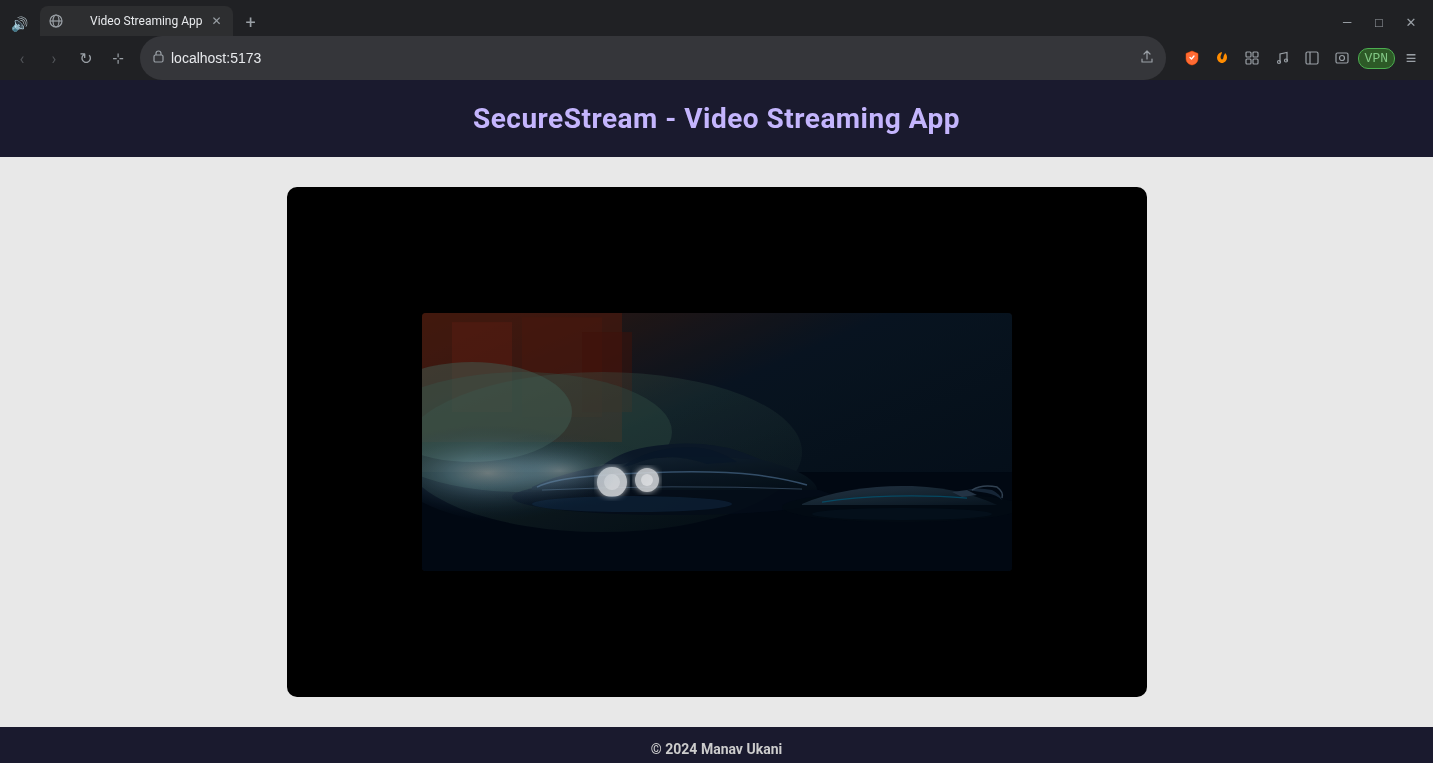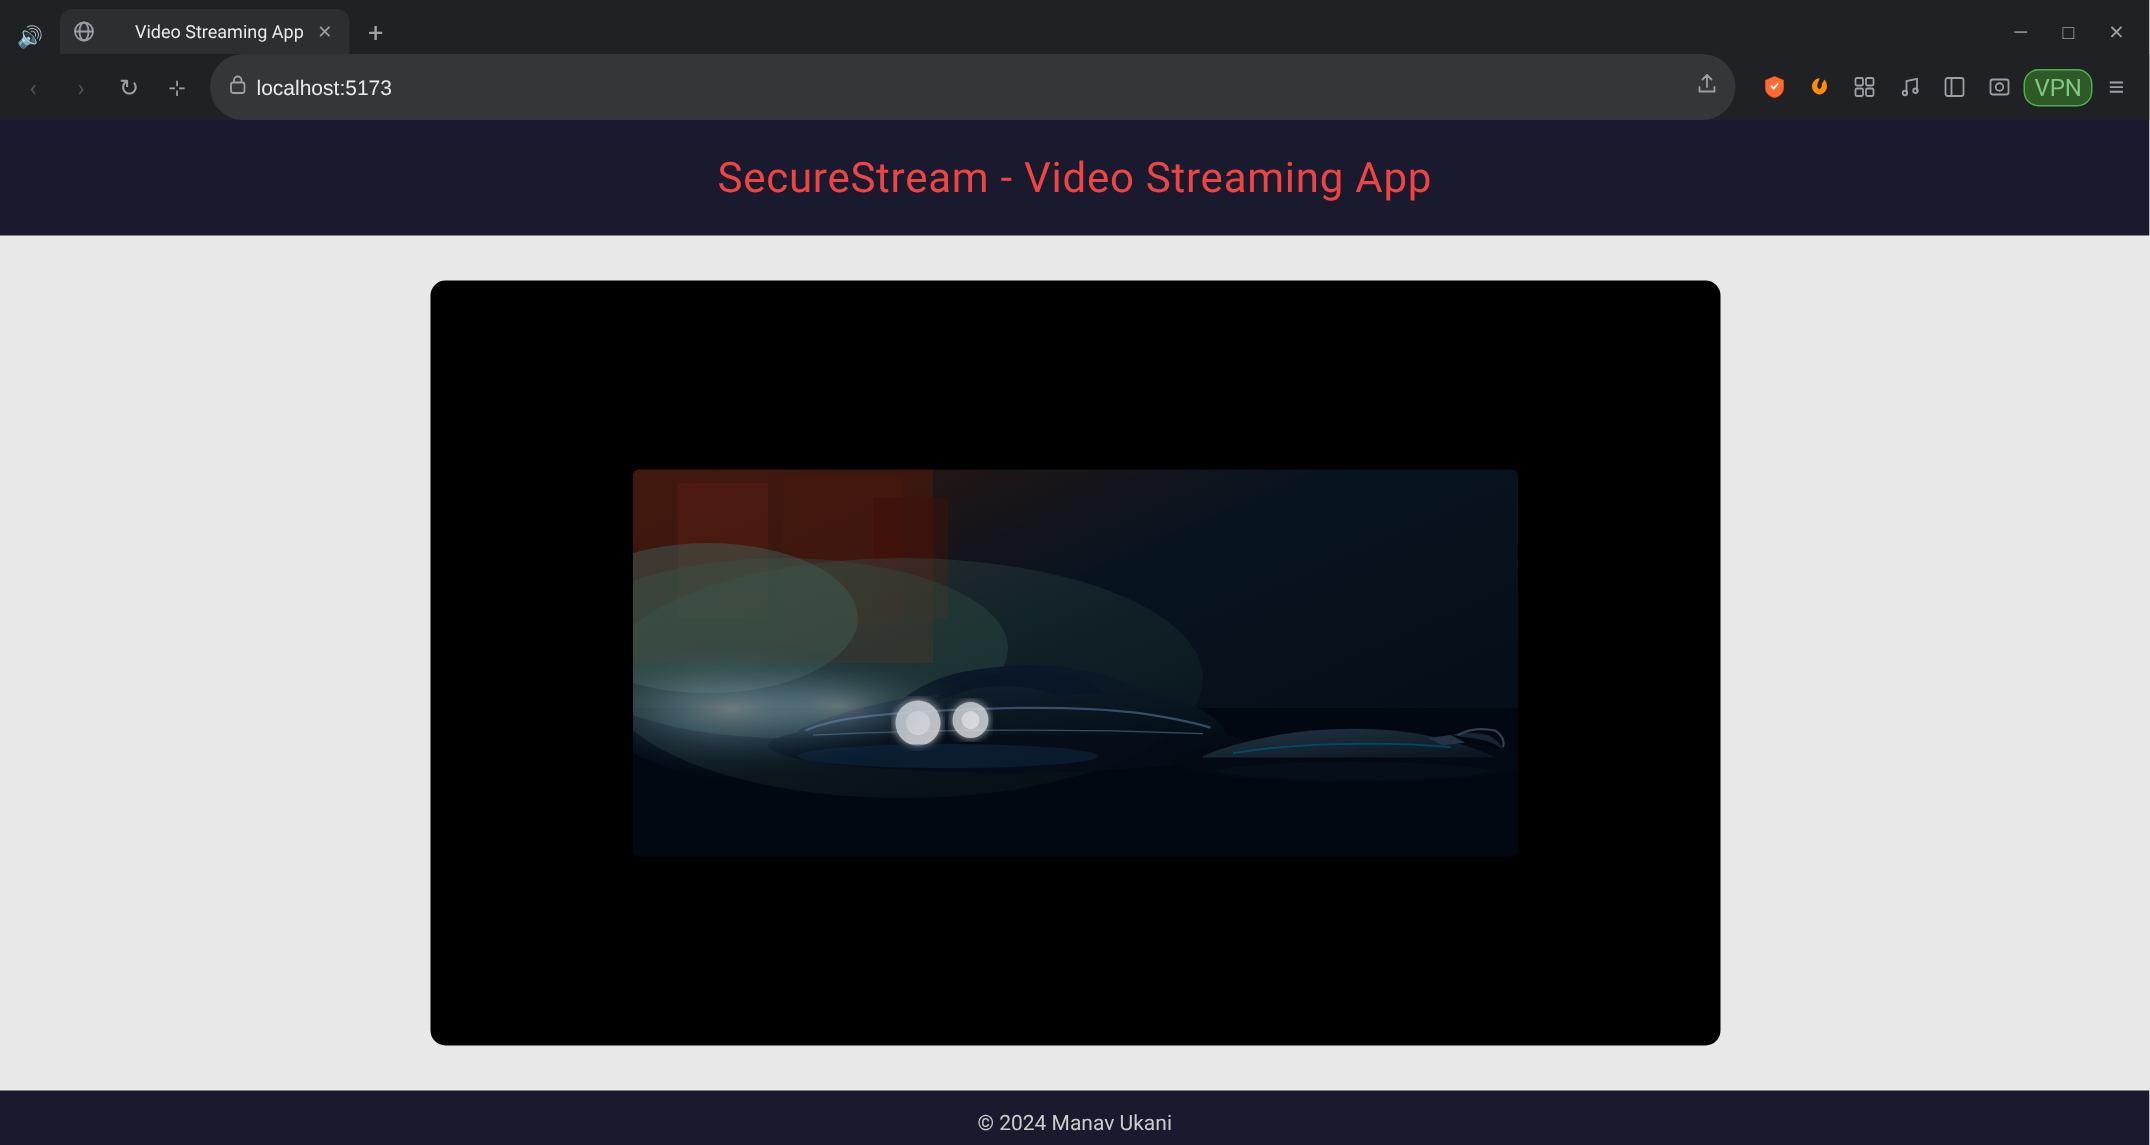--- a/index.html
+++ b/index.html
@@ -190,48 +190,49 @@
       justify-content: center;
       color: #9aa0a6;
       font-size: 15px;
       cursor: pointer;
       border-radius: 4px;
     }
 
     .vpn-badge {
       background: #2d5a27;
       color: #81c784;
-      font-size: 16px;
+      font-size: 13px;
       padding: 2px 6px;
       border-radius: 10px;
       cursor: pointer;
       border: 1px solid #4caf50;
+      font-family: Liberation Mono, monospace;
     }
 
     
     .page-content {
       flex: 1;
       display: flex;
       flex-direction: column;
       align-items: center;
       background: #e8e8e8;
       padding: 0;
     }
 
     .page-header {
       width: 100%;
       background: #1a1a2e;
       padding: 22px 0;
       text-align: center;
     }
 
     .page-title {
-      color: #ef4444;
+      color: #c4b5fd;
       font-size: 28px;
-      font-weight: 400;
+      font-weight: 700;
       letter-spacing: 0.5px;
     }
 
     .video-container-wrap {
       width: 860px;
       max-width: 95%;
       background: #000000;
       border-radius: 10px;
       margin: 30px auto;
       padding: 30px;
@@ -262,20 +263,21 @@
       width: 100%;
       background: #1a1a2e;
       padding: 14px 0;
       text-align: center;
       margin-top: auto;
     }
 
     .footer-text {
       color: #cccccc;
       font-size: 14px;
+      font-weight: bold;
     }
   </style>
 </head>
 <body>
 
 <div class="browser-chrome">
 
   <div class="tab-bar">
     <div class="tab-spacer-icon">🔊</div>
     <div class="tab active">

